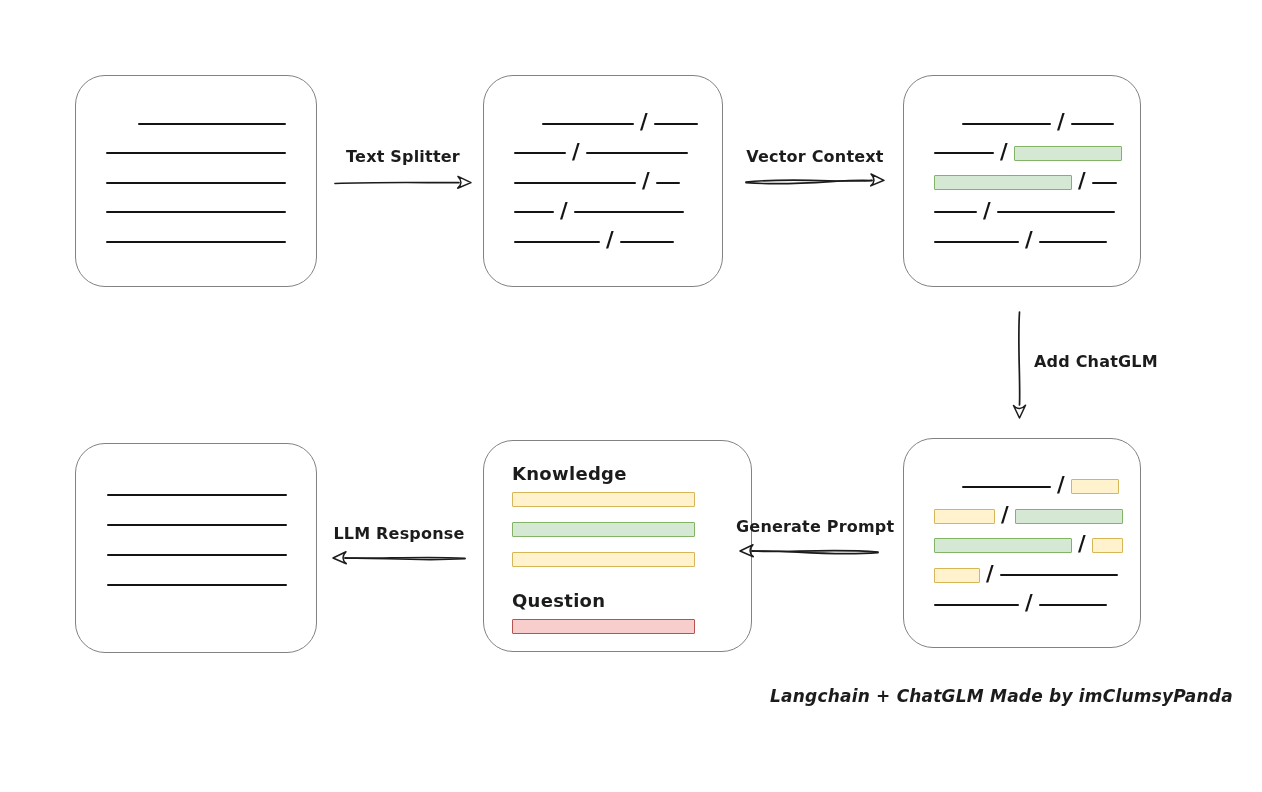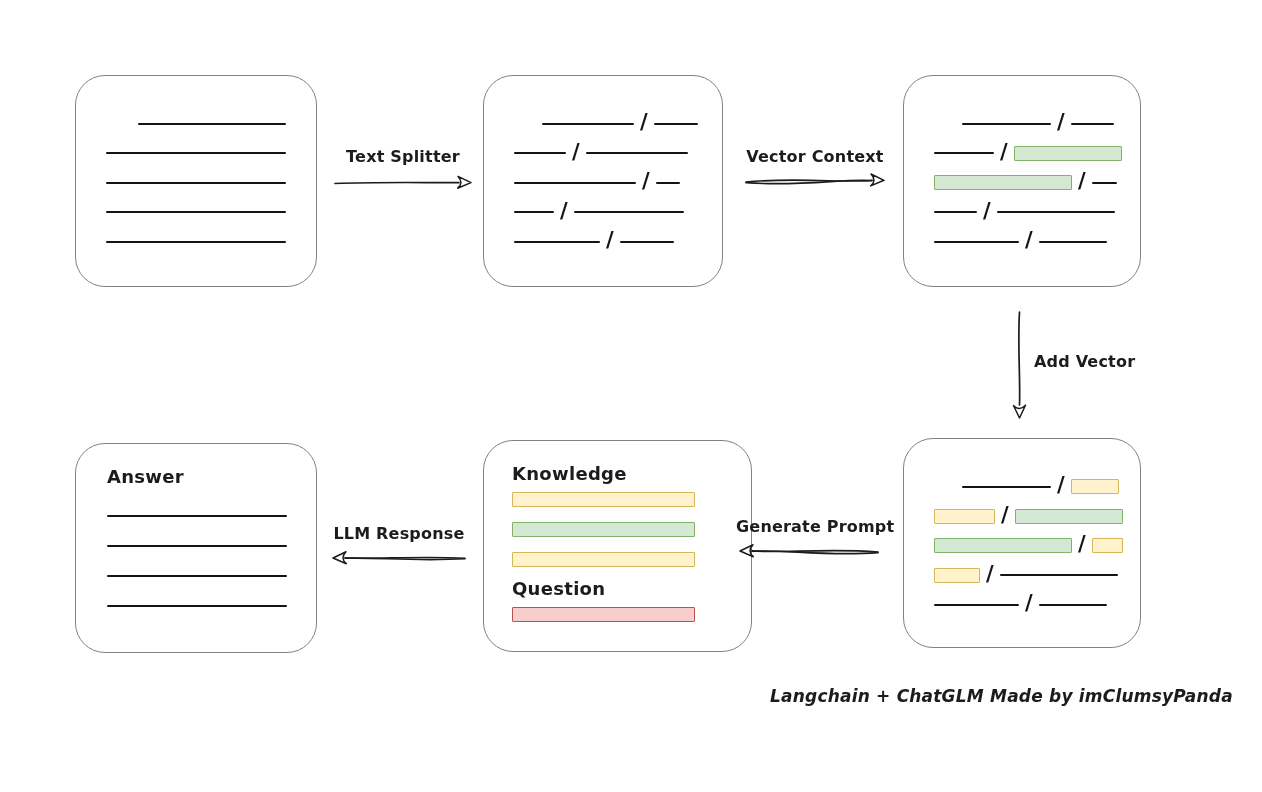--- a/index.html
+++ b/index.html
@@ -38,21 +38,21 @@
   #box-split  {left:483px;top:75px; width:240px;height:212px;}
   #box-vector {left:903px;top:75px; width:238px;height:212px;}
   #box-context{left:903px;top:438px;width:238px;height:210px;}
   #box-prompt {left:483px;top:440px;width:269px;height:212px;}
   #box-answer {left:75px; top:443px;width:242px;height:210px;}
 
   
   #box-prompt .inner{padding:22px 0 0 28px;}
   #box-prompt .bar-row{display:flex;align-items:center;height:30px;}
   #box-prompt .bars .chunk{height:15px;}
-  #box-prompt .title-q{margin-top:4px;}
+  #box-prompt .title-q{margin-top:16px;}
   #box-answer .inner{padding:22px 0 0 31px;}
   #box-answer .rows{padding:14px 0 0 0;}
   #box-answer .row{height:30px;}
 </style>
 </head>
 <body>
 
 <div class="canvas">
 
   <div class="box" id="box-source">
@@ -183,41 +183,40 @@
       <div class="bars">
           <div class="bar-row">
             <span class="chunk red" style="width: 183px;"></span>
           </div>
         </div>
     </div>
   </div>
 
   <div class="box" id="box-answer">
     <div class="inner">
-      <div class="box-title">Answer</div>
       <div class="rows">
           <div class="row">
             <span class="seg-line" style="width: 180px;"></span>
           </div>
           <div class="row">
             <span class="seg-line" style="width: 180px;"></span>
           </div>
           <div class="row">
             <span class="seg-line" style="width: 180px;"></span>
           </div>
           <div class="row">
             <span class="seg-line" style="width: 180px;"></span>
           </div>
         </div>
     </div>
   </div>
 
   <div class="arrow-label" style="left:330px;top:147px;width:146px;">Text Splitter</div>
   <div class="arrow-label" style="left:742px;top:147px;width:146px;">Vector Context</div>
-  <div class="arrow-label" style="left:1034px;top:352px;width:120px;text-align:left;">Add Vector</div>
+  <div class="arrow-label" style="left:1034px;top:352px;width:120px;text-align:left;">Add ChatGLM</div>
   <div class="arrow-label" style="left:736px;top:517px;width:148px;">Generate Prompt</div>
   <div class="arrow-label" style="left:326px;top:524px;width:146px;">LLM Response</div>
 
   <svg class="arrow" style="left:333px;top:170px;" width="140" height="24">
     <path d="M2 13.5 C 45 11.8, 95 12.8, 126 12.6" fill="none" stroke="currentColor" stroke-width="1.7" stroke-linecap="round"></path>
     <path d="M125 6.4 L138 12.6 L124.7 18.2 C129 14.6 129 10.6 125 6.4 Z" fill="#ffffff" stroke="currentColor" stroke-width="1.5" stroke-linejoin="round"></path>
   </svg>
 
   <svg class="arrow" style="left:744px;top:167px;" width="142" height="26">
     <path d="M2 15 C 50 10, 110 16.5, 128 13.2" fill="none" stroke="currentColor" stroke-width="1.6" stroke-linecap="round"></path>

